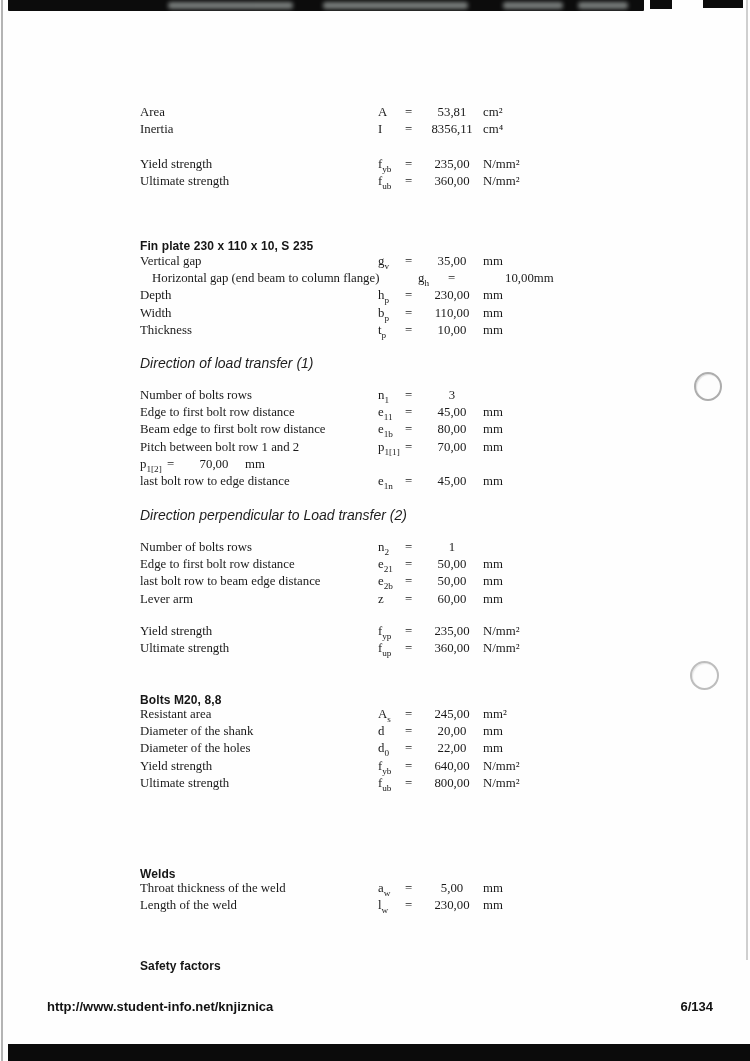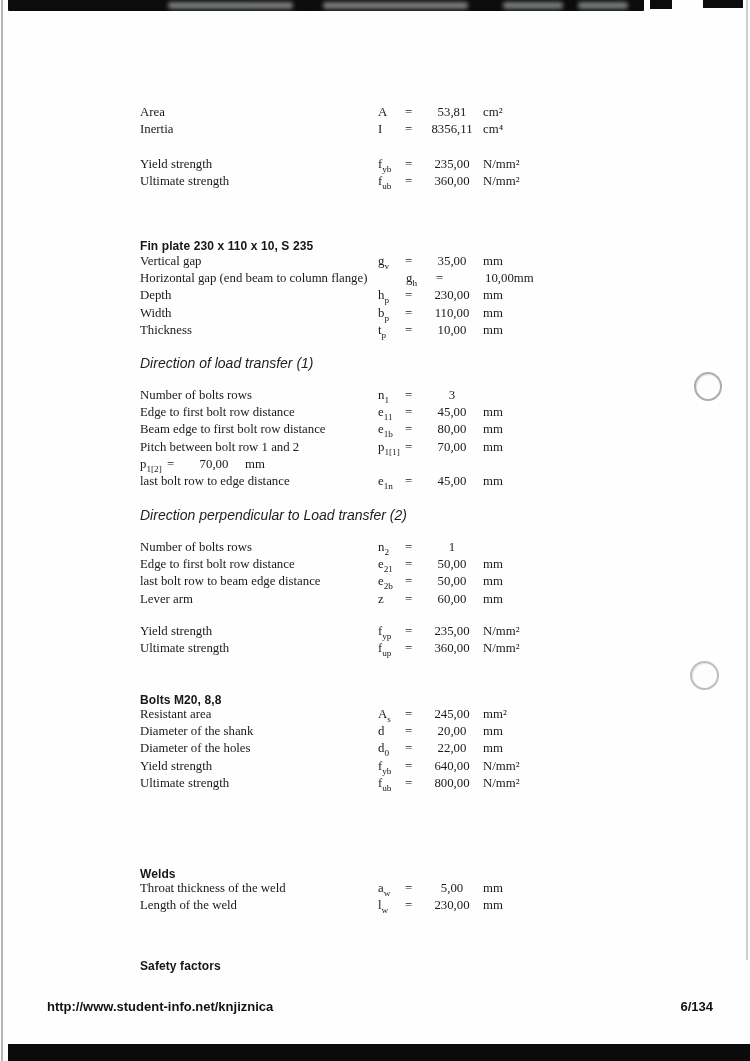--- a/index.html
+++ b/index.html
@@ -30,25 +30,25 @@
   .block{position:absolute;left:0;width:480px;}
   .row{display:flex;align-items:baseline;height:17.2px;line-height:17.2px;white-space:nowrap;}
   .lbl{width:238px;flex:none;overflow:visible;}
   .sym{width:27px;flex:none;}
   .sym sub{font-size:0.72em;line-height:0;}
   .eq{width:22px;flex:none;}
   .val{width:50px;flex:none;text-align:center;}
   .val.center{text-align:center;}
   .unit{margin-left:6px;}
   
-  .row.special{position:relative;}
+  .row.special{position:relative;margin-left:12px;}
   .row.special .lbl{width:auto;flex:none;}
   .row.special .sym{position:absolute;left:266px;width:auto;}
   .row.special .eq{position:absolute;left:296px;width:auto;}
-  .row.special .val{position:absolute;left:345px;width:auto;text-align:center;}
+  .row.special .val{position:absolute;left:353px;width:auto;text-align:center;}
   .h-bold{font-family:"Liberation Sans",sans-serif;font-weight:bold;font-size:12px;letter-spacing:.1px;color:#161616;margin-top:18px;}
   .h-italic{font-family:"Liberation Sans",sans-serif;font-style:italic;font-size:14px;color:#1e1e1e;}
   
   .footer-url{position:absolute;left:47px;top:999px;font-family:"Liberation Sans",sans-serif;font-weight:bold;font-size:13px;color:#121212;}
   .footer-page{position:absolute;left:640px;top:999px;width:73px;text-align:right;font-family:"Liberation Sans",sans-serif;font-weight:bold;font-size:13px;color:#121212;}
 </style>
 </head>
 <body>
 
 <div class="edge-left"></div>

